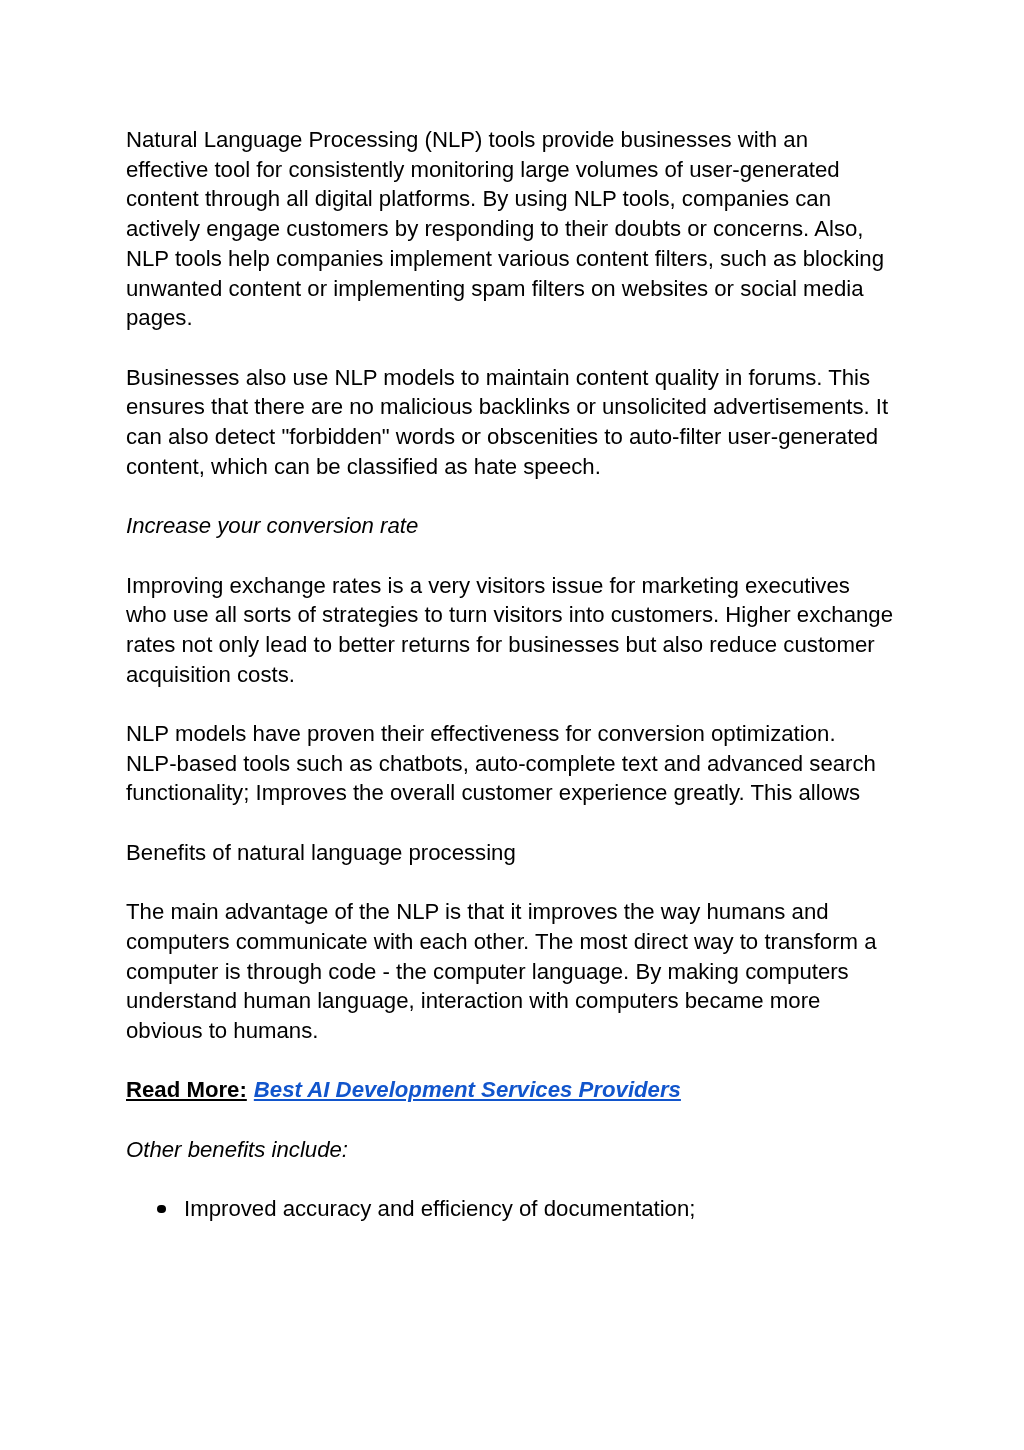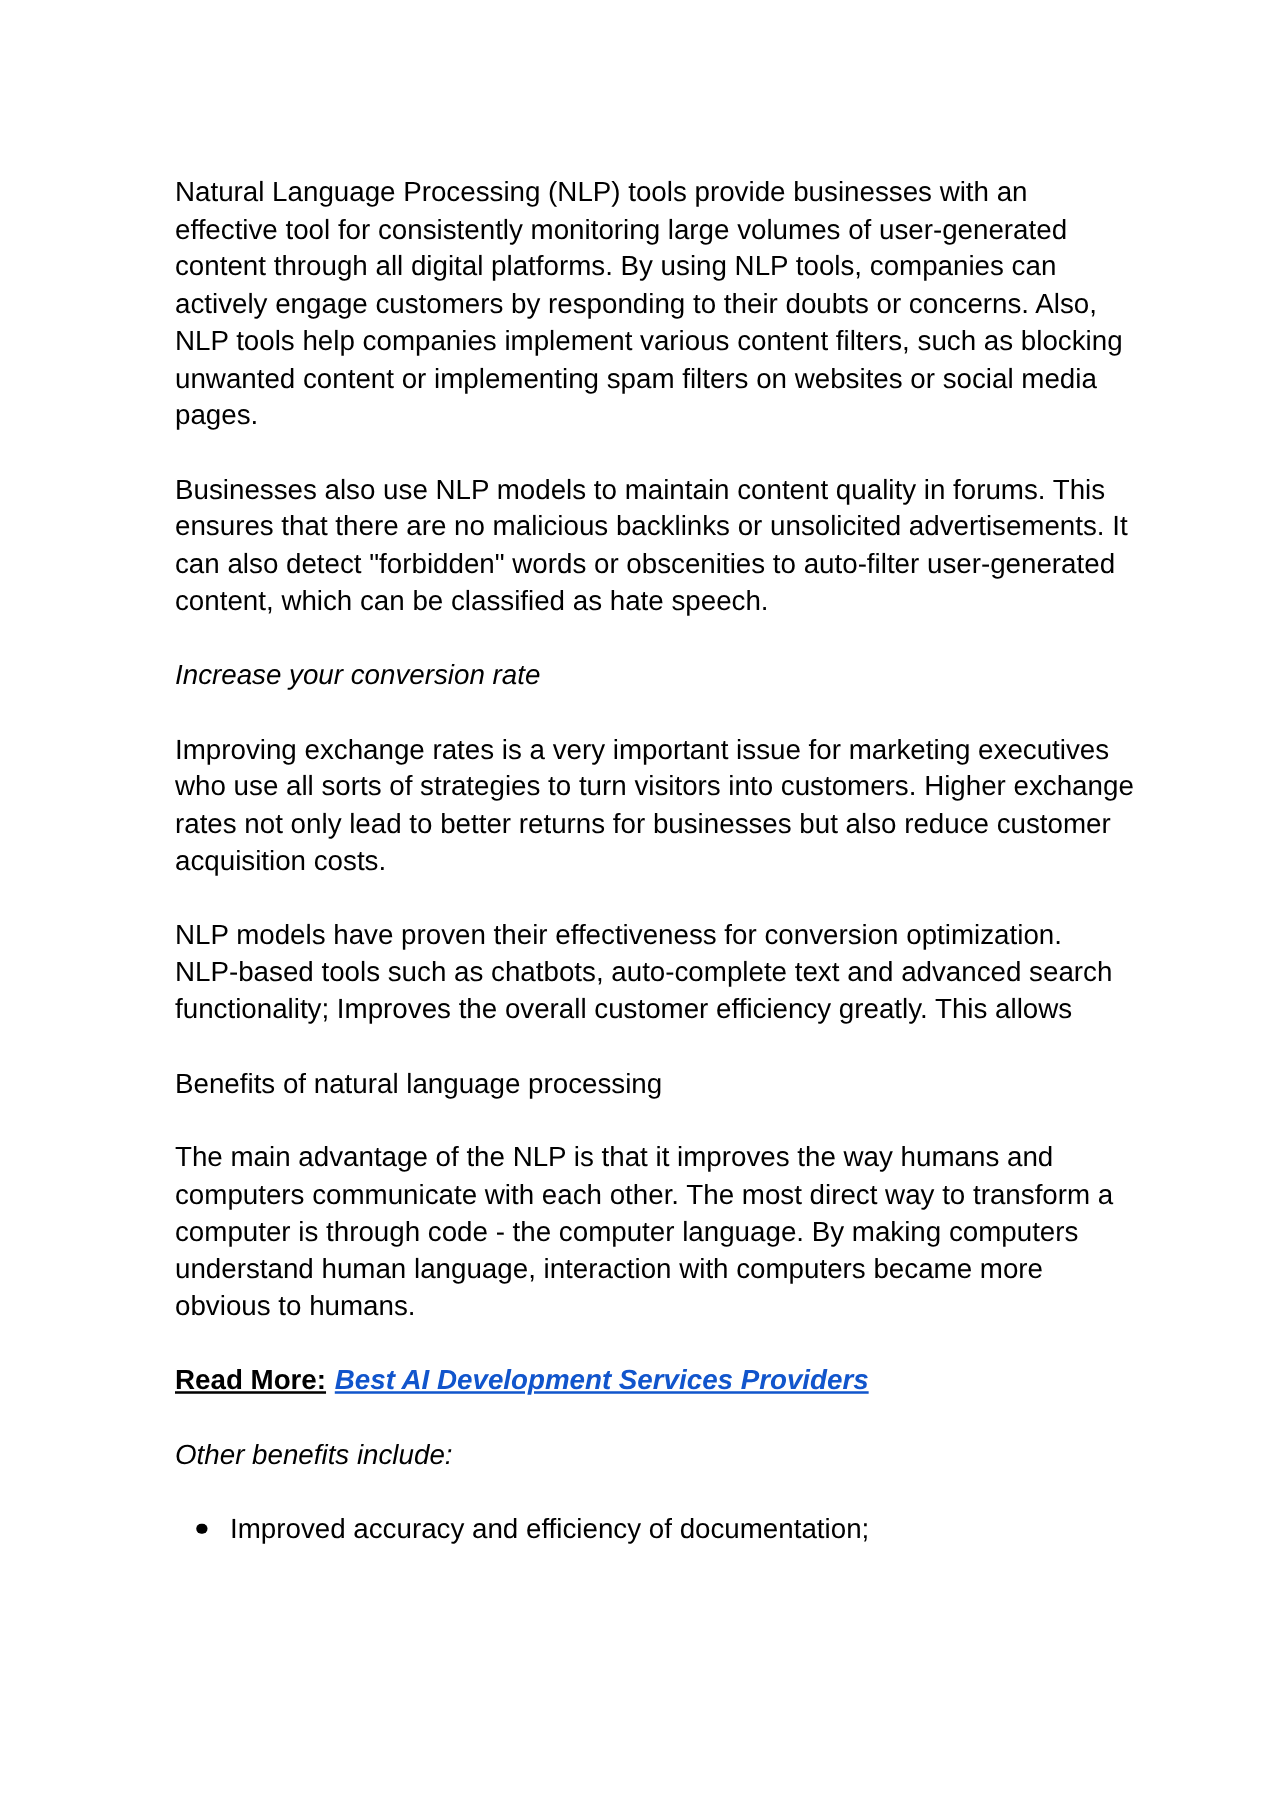--- a/index.html
+++ b/index.html
@@ -22,21 +22,21 @@
   .content {
     position: absolute;
     left: 124px;
     top: 123px;
     width: 790px;
     font-size: 22.2px;
     line-height: 29.7px;
     color: var(--text-color, #000000);
   }
   .block {
-    margin: 16px;
+    margin: 2px;
     padding: 0;
   }
   .block + .block {
     margin-top: 29.7px;
   }
   .line {
     white-space: pre;
   }
   .heading {
     font-weight: normal;
@@ -95,30 +95,30 @@
     <div class="block body-paragraph">
         <div class="line">Businesses also use NLP models to maintain content quality in forums. This</div>
         <div class="line">ensures that there are no malicious backlinks or unsolicited advertisements. It</div>
         <div class="line">can also detect "forbidden" words or obscenities to auto-filter user-generated</div>
         <div class="line">content, which can be classified as hate speech.</div>
       </div>
 
     <div class="block heading italic">Increase your conversion rate</div>
 
     <div class="block body-paragraph">
-        <div class="line">Improving exchange rates is a very important issue for marketing executives</div>
+        <div class="line">Improving exchange rates is a very visitors issue for marketing executives</div>
         <div class="line">who use all sorts of strategies to turn visitors into customers. Higher exchange</div>
         <div class="line">rates not only lead to better returns for businesses but also reduce customer</div>
         <div class="line">acquisition costs.</div>
       </div>
 
     <div class="block body-paragraph">
         <div class="line">NLP models have proven their effectiveness for conversion optimization.</div>
         <div class="line">NLP-based tools such as chatbots, auto-complete text and advanced search</div>
-        <div class="line">functionality; Improves the overall customer efficiency greatly. This allows</div>
+        <div class="line">functionality; Improves the overall customer experience greatly. This allows</div>
       </div>
 
     <div class="block heading">Benefits of natural language processing</div>
 
     <div class="block body-paragraph">
         <div class="line">The main advantage of the NLP is that it improves the way humans and</div>
         <div class="line">computers communicate with each other. The most direct way to transform a</div>
         <div class="line">computer is through code - the computer language. By making computers</div>
         <div class="line">understand human language, interaction with computers became more</div>
         <div class="line">obvious to humans.</div>

